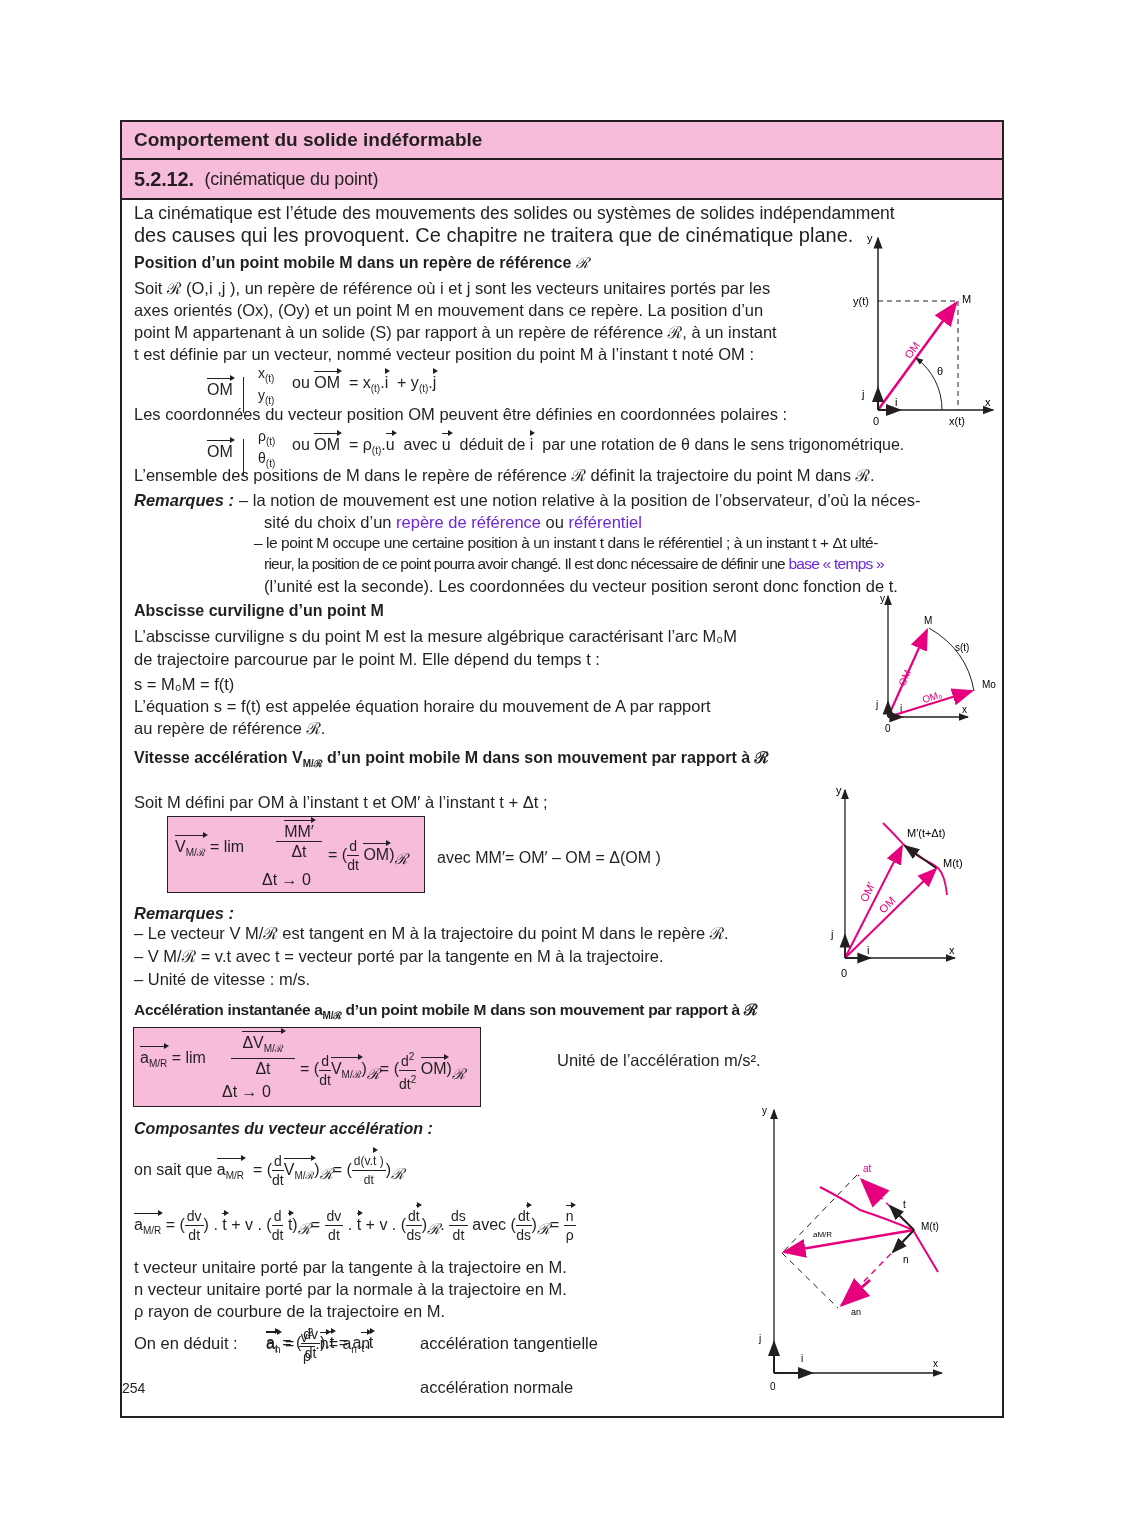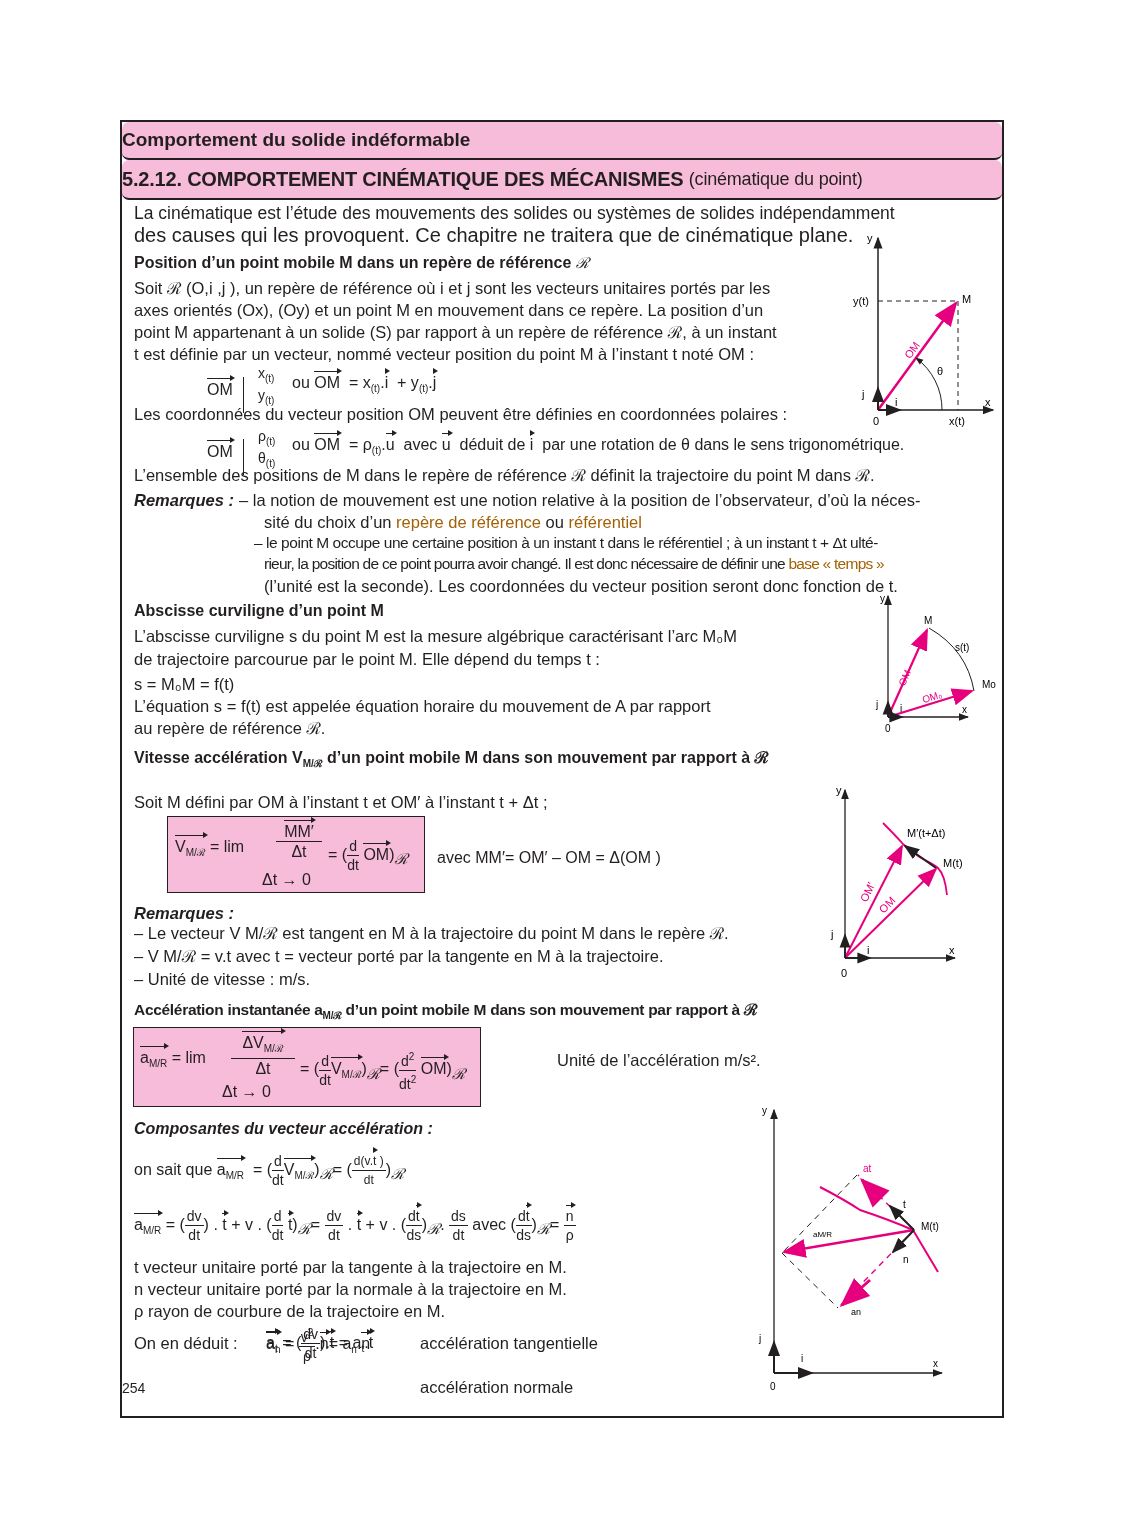--- a/index.html
+++ b/index.html
@@ -1,24 +1,24 @@
 <!DOCTYPE html>
 <html><head>
 <meta charset="utf-8">
 <style>
   html,body{margin:0;padding:0;background:#fff;}
   body{width:1125px;height:1539px;position:relative;font-family:"Liberation Sans",sans-serif;color:#231f20;overflow:hidden;}
   .frame{position:absolute;left:120px;top:120px;width:884px;height:1298px;border:2px solid #231f20;box-sizing:border-box;}
-  .hdr{position:absolute;left:0;width:100%;background:#f7bcd9;border-bottom:2px solid #231f20;box-sizing:border-box;font-weight:bold;font-size:19px;padding-left:0;display:flex;align-items:center;border-radius:7px;}
+  .hdr{position:absolute;left:0;width:100%;background:#f7bcd9;border-bottom:2px solid #231f20;box-sizing:border-box;font-weight:bold;font-size:19px;padding-left:12px;display:flex;align-items:center;}
   .hdr1{top:0;height:38px;}
   .hdr2{top:38px;height:40px;font-size:20px;letter-spacing:-0.2px;text-align:center;}
   .t{position:absolute;font-size:16.5px;white-space:nowrap;line-height:20px;}
   .b{font-weight:bold;}
   .bi{font-weight:bold;font-style:italic;}
-  .pink{color:#a16207;}
+  .pink{color:#6d28d9;}
   .script{font-family:"DejaVu Serif",serif;font-style:italic;font-size:15px;}
   .vec{position:relative;display:inline-block;}
   .vec::before{content:"";position:absolute;left:0;right:0;top:-2px;border-top:1.3px solid #231f20;}
   .vec::after{content:"";position:absolute;right:-2px;top:-5px;border-left:5px solid #231f20;border-top:3px solid transparent;border-bottom:3px solid transparent;}
   sub{font-size:10px;}
   sup{font-size:10px;}
   .box{position:absolute;background:#f7bcd9;border:1.5px solid #231f20;box-sizing:border-box;}
   .fs{font-size:16px;}
   .frac{display:inline-flex;flex-direction:column;align-items:center;vertical-align:middle;line-height:18px;}
   .frac .num{border-bottom:1.3px solid #231f20;padding:0 2px;}
@@ -26,21 +26,21 @@
   .pagenum{position:absolute;left:122px;top:1380px;font-size:14px;}
 </style>
 </head>
 <body>
 
 <div class="frame">
   <div class="hdr hdr1">
       <span>Comportement du solide indéformable</span>
     </div>
   <div class="hdr hdr2">
-    <span>5.2.12.</span>&nbsp;<span>COMPORTEMENT CINÉMATIQUE DES MÉCANISMES</span>&nbsp;<span style="font-weight:normal;font-size:18px">(cinématique du point)</span>
+    <span>5.2.12.</span>&nbsp;&nbsp;<span style="font-weight:normal;font-size:18px">(cinématique du point)</span>
   </div>
 </div>
 
 <div class="t" style="left:134px;top:203px;font-size:17.5px">La cinématique est l’étude des mouvements des solides ou systèmes de solides indépendamment</div>
 <div class="t" style="left:134px;top:225px;font-size:20px">des causes qui les provoquent. Ce chapitre ne traitera que de cinématique plane.</div>
 
 <div class="t b" style="left:134px;top:253px;font-size:16px"><span>Position d’un point mobile M dans un repère de référence</span> <span class="script" style="font-weight:normal">ℛ</span></div>
 <div class="t" style="left:134px;top:278px">Soit ℛ (O,i ,j ), un repère de référence où i  et j  sont les vecteurs unitaires portés par les</div>
 <div class="t" style="left:134px;top:300px">axes orientés (Ox), (Oy) et un point M en mouvement dans ce repère. La position d’un</div>
 <div class="t" style="left:134px;top:322px">point M appartenant à un solide (S) par rapport à un repère de référence ℛ, à un instant</div>

